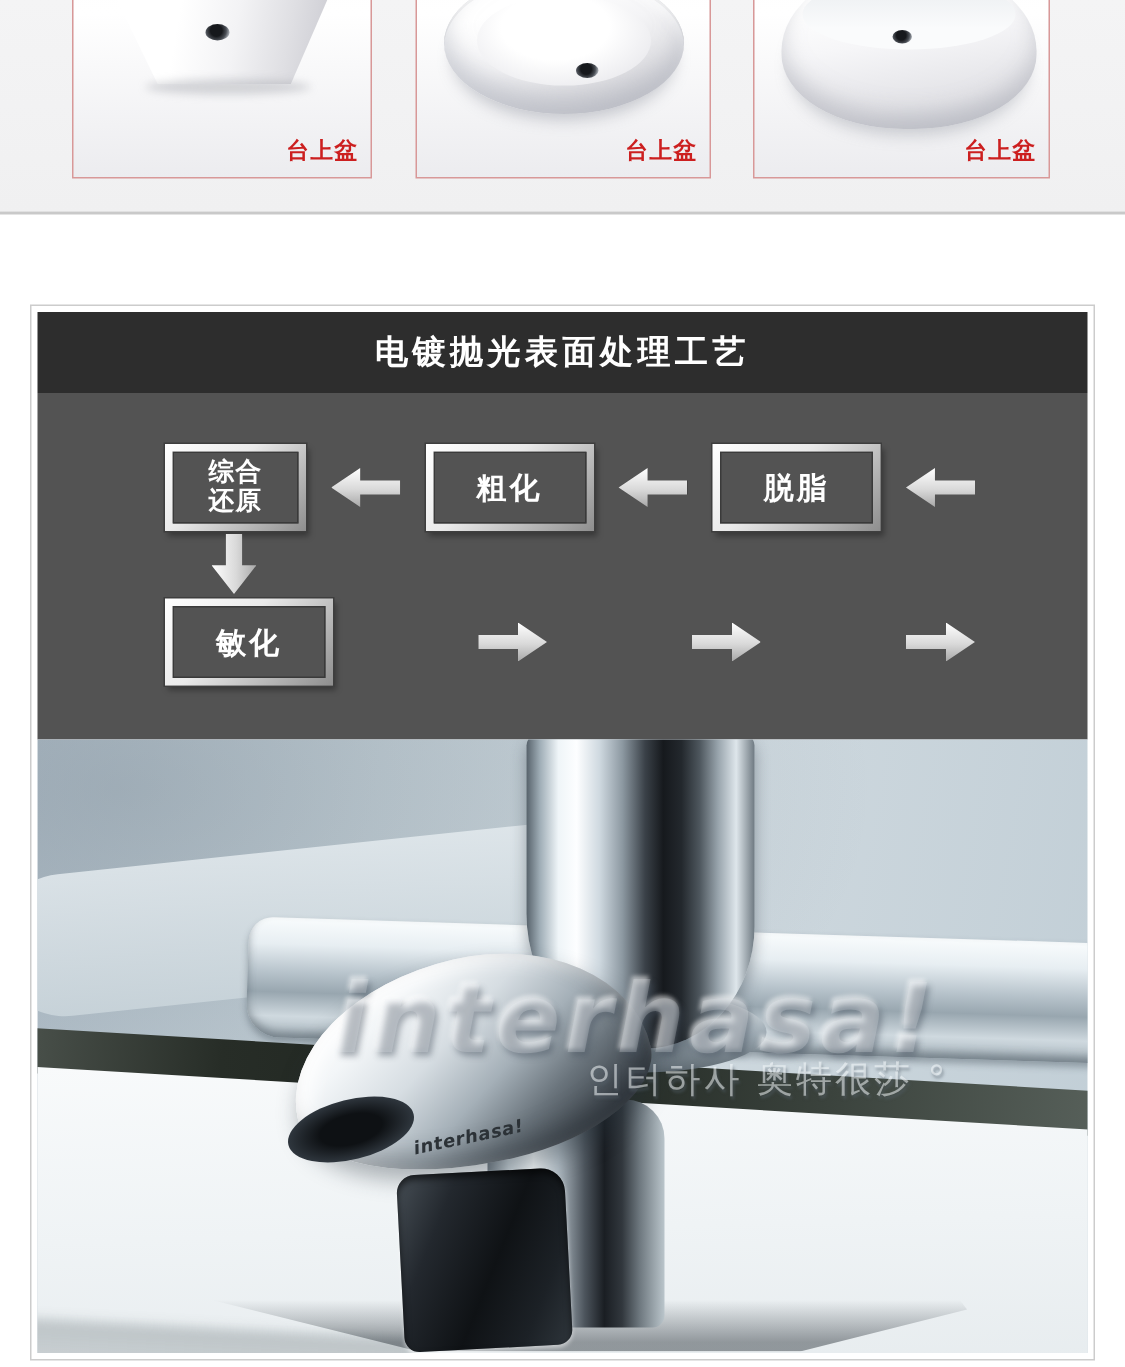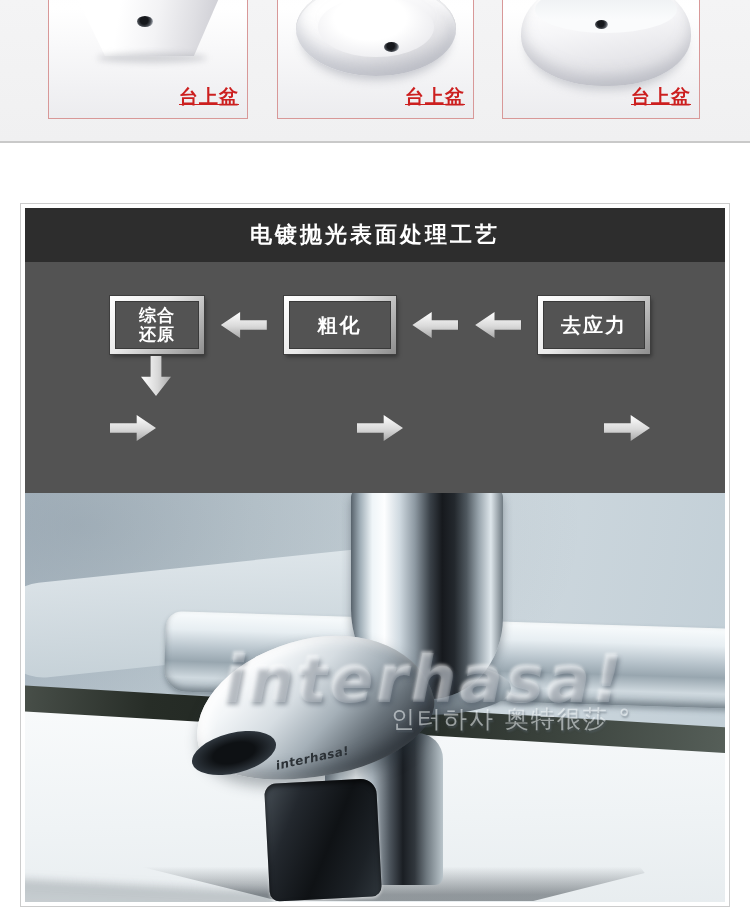--- a/index.html
+++ b/index.html
@@ -20,21 +20,21 @@
     background:linear-gradient(180deg,#fbfbfc 0%,#ffffff 45%,#ececef 100%);
     border:1px solid #d89898;
     box-sizing:border-box;
     overflow:hidden;
   }
   .gcell.c1{left:48px;width:200px;}
   .gcell.c2{left:277px;width:197px;}
   .gcell.c3{left:502px;width:198px;}
   .glabel{
     position:absolute;right:8px;bottom:8px;
-    color:#cc1f1f;font-size:19px;font-weight:700;letter-spacing:1px;text-decoration:underline;
+    color:#cc1f1f;font-size:15px;font-weight:700;letter-spacing:1px;
   }
   
   .basin-square{
     position:absolute;left:25px;top:78px;width:148px;height:58px;
     clip-path:polygon(2% 0,98% 0,81% 100%,21% 100%);
     background:linear-gradient(100deg,#ffffff 30%,#f3f3f5 55%,#dfdfe3 78%,#c8c8cf 100%);
   }
   .basin-square-shadow{
     position:absolute;left:48px;top:133px;width:110px;height:10px;border-radius:50%;
     background:rgba(150,152,160,.38);filter:blur(3px);
@@ -262,29 +262,32 @@
       <div class="fbox w1">
         <div class="fbox-in">
             <span class="wrap2">综合还原</span>
           </div>
       </div>
       <div class="arrow left"></div>
       <div class="fbox std">
         <div class="fbox-in">粗化</div>
       </div>
       <div class="arrow left"></div>
+      <div class="fbox std">
+        <div class="fbox-in">脱脂</div>
+      </div>
       <div class="arrow left"></div>
+    </div>
+
+    <div class="arrow down"></div>
+
+    <div class="flow-row r2">
       <div class="fbox std">
-        <div class="fbox-in">去应力</div>
+        <div class="fbox-in">敏化</div>
       </div>
-    </div>
-
-    <div class="arrow down"></div>
-
-    <div class="flow-row r2">
       <div class="arrow right"></div>
       <div class="arrow right"></div>
       <div class="arrow right"></div>
     </div>
   </div>
 
   <div class="photo">
     <div class="ph-wallshade"></div>
     <div class="ph-ridge"></div>
     <div class="ph-bar"></div>

